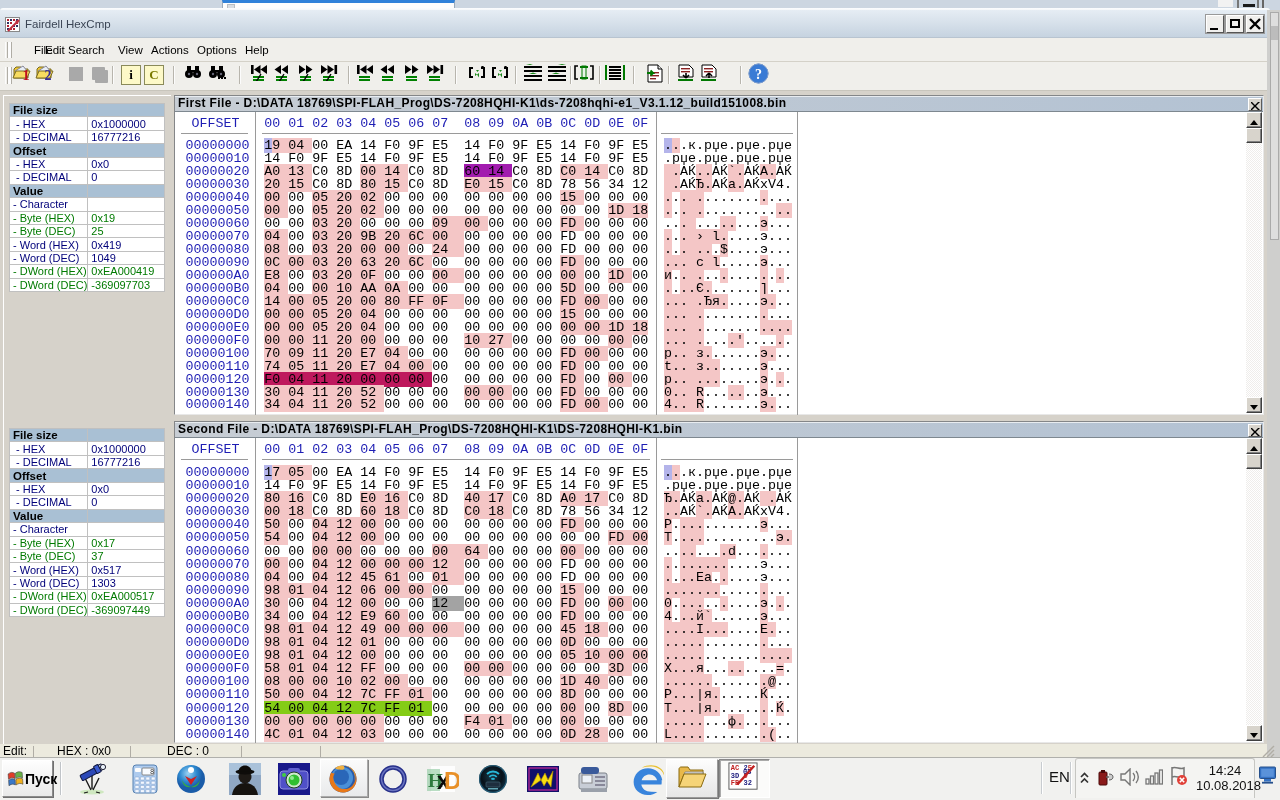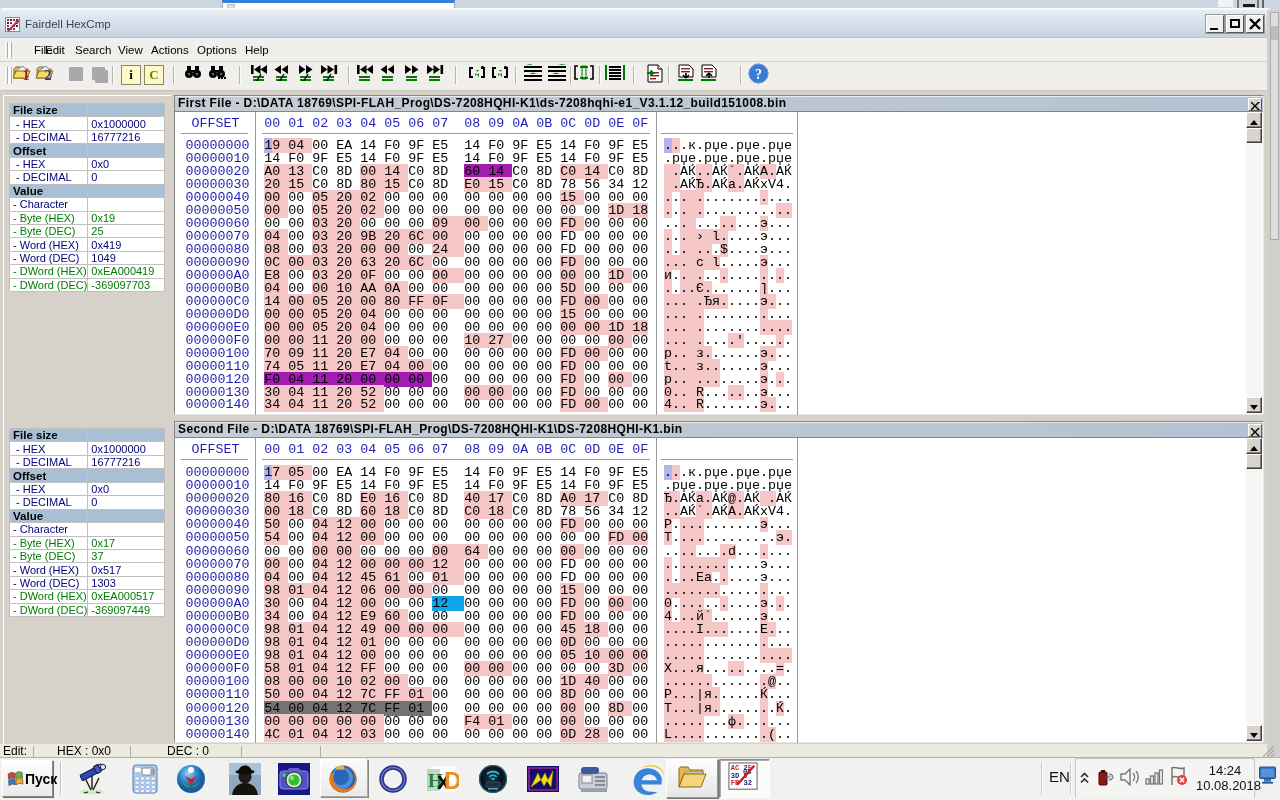--- a/index.html
+++ b/index.html
@@ -71,21 +71,21 @@
   </div>
 <div class="abs wbtn" style="left:1246px;top:15px;width:18px;height:18px;background:#f0efed;border:1px solid #fff;border-right-color:#555;border-bottom-color:#555;box-shadow:0 0 0 1px #999"><svg width="16" height="16" viewBox="0 0 16 16">
       <path d="M3 3l10 10M13 3L3 13" stroke="#000" stroke-width="2.4"></path>
     </svg></div>
 
 <div class="abs" style="left:0;top:38px;width:1267px;height:24px;background:#f0efeb;border-bottom:1px solid #d4d1c8"></div>
 <div class="tgrip" style="left:5px;top:42px;height:16px"></div>
 <div class="abs" style="top:44px;font-size:11.5px;color:#000">
     <span style="position:absolute;left:34px">File</span>
     <span style="position:absolute;left:45px">Edit</span>
-    <span style="position:absolute;left:75px">Search</span>
+    <span style="position:absolute;left:68px">Search</span>
     <span style="position:absolute;left:118px">View</span>
     <span style="position:absolute;left:151px">Actions</span>
     <span style="position:absolute;left:197px">Options</span>
     <span style="position:absolute;left:245px">Help</span>
   </div>
 
 <div class="abs" style="left:0;top:62px;width:1267px;height:29px;background:#f0efeb;border-bottom:1px solid #c8c5bc"></div>
 <div class="tgrip" style="left:5px;top:67px;height:17px"></div>
 <div class="tbtn" style="left:12px;"><svg width="20" height="18" viewBox="0 0 20 18">
       <path d="M2 14V5l2-2h5l1 2h6v9z" fill="#f0c830" stroke="#7a6a20"></path>
@@ -419,21 +419,21 @@
 <b style="background:#f4c6c6">08 </b>00 <b style="background:#f4c6c6">03 20 00 00 </b>00 <b style="background:#f4c6c6">24  </b>00 00 00 00 FD 00 00 00
 <b style="background:#f4c6c6">0C 00 03 20 63 20 6C </b>00  00 00 00 00 <b style="background:#f4c6c6">FD </b>00 00 00
 <b style="background:#f4c6c6">E8 </b>00 <b style="background:#f4c6c6">03 20 0F </b>00 00 <b style="background:#f4c6c6">00  </b>00 00 00 00 <b style="background:#f4c6c6">00 </b>00 <b style="background:#f4c6c6">1D </b>00
 <b style="background:#f4c6c6">04 </b>00 <b style="background:#f4c6c6">00 10 AA 0A </b>00 00  00 00 00 00 <b style="background:#f4c6c6">5D </b>00 00 00
 <b style="background:#f4c6c6">14 00 05 20 00 80 FF 0F  </b>00 00 00 00 <b style="background:#f4c6c6">FD 00 </b>00 00
 <b style="background:#f4c6c6">00 00 05 20 04 </b>00 00 00  00 00 00 00 <b style="background:#f4c6c6">15 </b>00 00 00
 <b style="background:#f4c6c6">00 00 05 20 04 </b>00 00 00  00 00 00 00 <b style="background:#f4c6c6">00 00 1D 18</b>
 <b style="background:#f4c6c6">00 00 11 20 00 </b>00 00 00  <b style="background:#f4c6c6">10 27 </b>00 00 00 00 <b style="background:#f4c6c6">00 </b>00
 <b style="background:#f4c6c6">70 09 11 20 E7 04 </b>00 00  00 00 00 00 <b style="background:#f4c6c6">FD 00 </b>00 00
 <b style="background:#f4c6c6">74 05 11 20 E7 04 00 </b>00  00 00 00 00 <b style="background:#f4c6c6">FD </b>00 00 00
-<b style="background:#a21caf">F0 04 11 20 00 00 00 </b>00  00 00 00 00 <b style="background:#f4c6c6">FD </b>00 <b style="background:#f4c6c6">00 </b>00
+<b style="background:#be185d">F0 04 11 20 00 00 00 </b>00  00 00 00 00 <b style="background:#f4c6c6">FD </b>00 <b style="background:#f4c6c6">00 </b>00
 <b style="background:#f4c6c6">30 04 11 20 52 </b>00 00 00  <b style="background:#f4c6c6">00 00 </b>00 00 <b style="background:#f4c6c6">FD </b>00 00 00
 <b style="background:#f4c6c6">34 04 11 20 52 </b>00 00 00  00 00 00 00 <b style="background:#f4c6c6">FD 00 </b>00 00</pre>
 <pre class="mono" style="left:664px;top:140.1px;line-height:12.97px"><b style="background:#b4b4ea">.</b><b style="background:#f4c6c6">.</b>.к.рџе.рџе.рџе
 .рџе.рџе.рџе.рџе
 <b style="background:#f4c6c6"> </b><b style="background:#f4c6c6">.</b>АЌ<b style="background:#f4c6c6">.</b><b style="background:#f4c6c6">.</b>АЌ<b style="background:#f4c6c6">`</b><b style="background:#f4c6c6">.</b>АЌ<b style="background:#f4c6c6">А</b><b style="background:#f4c6c6">.</b>АЌ
 <b style="background:#f4c6c6"> </b><b style="background:#f4c6c6">.</b>АЌ<b style="background:#f4c6c6">Ђ</b><b style="background:#f4c6c6">.</b>АЌ<b style="background:#f4c6c6">а</b><b style="background:#f4c6c6">.</b>АЌxV4.
 <b style="background:#f4c6c6">.</b>.<b style="background:#f4c6c6">.</b><b style="background:#f4c6c6"> </b><b style="background:#f4c6c6">.</b>.......<b style="background:#f4c6c6">.</b>...
 <b style="background:#f4c6c6">.</b>.<b style="background:#f4c6c6">.</b><b style="background:#f4c6c6"> </b><b style="background:#f4c6c6">.</b>.........<b style="background:#f4c6c6">.</b><b style="background:#f4c6c6">.</b>
 ..<b style="background:#f4c6c6">.</b><b style="background:#f4c6c6"> </b>...<b style="background:#f4c6c6">.</b><b style="background:#f4c6c6">.</b>...<b style="background:#f4c6c6">э</b>...
 <b style="background:#f4c6c6">.</b>.<b style="background:#f4c6c6">.</b><b style="background:#f4c6c6"> </b><b style="background:#f4c6c6">›</b><b style="background:#f4c6c6"> </b><b style="background:#f4c6c6">l</b><b style="background:#f4c6c6">.</b>....э...
@@ -495,29 +495,29 @@
 <pre class="mono" style="left:264.3px;top:466.1px;line-height:13.08px"><b style="background:#b4b4ea">1</b><b style="background:#f4c6c6">7 05 </b>00 EA 14 F0 9F E5  14 F0 9F E5 14 F0 9F E5
 14 F0 9F E5 14 F0 9F E5  14 F0 9F E5 14 F0 9F E5
 <b style="background:#f4c6c6">80 16 </b>C0 8D <b style="background:#f4c6c6">E0 16 </b>C0 8D  <b style="background:#f4c6c6">40 17 </b>C0 8D <b style="background:#f4c6c6">A0 17 </b>C0 8D
 <b style="background:#f4c6c6">00 18 </b>C0 8D <b style="background:#f4c6c6">60 18 </b>C0 8D  <b style="background:#f4c6c6">C0 18 </b>C0 8D 78 56 34 12
 <b style="background:#f4c6c6">50 </b>00 <b style="background:#f4c6c6">04 12 00 </b>00 00 00  00 00 00 00 <b style="background:#f4c6c6">FD </b>00 00 00
 <b style="background:#f4c6c6">54 </b>00 <b style="background:#f4c6c6">04 12 00 </b>00 00 00  00 00 00 00 00 00 <b style="background:#f4c6c6">FD 00</b>
 00 00 <b style="background:#f4c6c6">00 00 </b>00 00 00 <b style="background:#f4c6c6">00  64 </b>00 00 00 <b style="background:#f4c6c6">00 </b>00 00 00
 <b style="background:#f4c6c6">00 </b>00 <b style="background:#f4c6c6">04 12 00 00 00 12  </b>00 00 00 00 FD 00 00 00
 <b style="background:#f4c6c6">04 </b>00 <b style="background:#f4c6c6">04 12 45 61 </b>00 <b style="background:#f4c6c6">01  </b>00 00 00 00 FD 00 00 00
 <b style="background:#f4c6c6">98 01 04 12 06 00 00 </b>00  00 00 00 00 <b style="background:#f4c6c6">15 </b>00 00 00
-<b style="background:#f4c6c6">30 </b>00 <b style="background:#f4c6c6">04 12 00 </b>00 00 <b style="background:#0ea5e9">12  </b>00 00 00 00 <b style="background:#f4c6c6">FD </b>00 <b style="background:#f4c6c6">00 </b>00
+<b style="background:#f4c6c6">30 </b>00 <b style="background:#f4c6c6">04 12 00 </b>00 00 <b style="background:#a3a3a3">12  </b>00 00 00 00 <b style="background:#f4c6c6">FD </b>00 <b style="background:#f4c6c6">00 </b>00
 <b style="background:#f4c6c6">34 </b>00 <b style="background:#f4c6c6">04 12 E9 60 </b>00 00  00 00 00 00 <b style="background:#f4c6c6">FD </b>00 00 00
 <b style="background:#f4c6c6">98 01 04 12 49 00 00 00  </b>00 00 00 00 <b style="background:#f4c6c6">45 18 </b>00 00
 <b style="background:#f4c6c6">98 01 04 12 01 </b>00 00 00  00 00 00 00 <b style="background:#f4c6c6">0D </b>00 00 00
 <b style="background:#f4c6c6">98 01 04 12 00 </b>00 00 00  00 00 00 00 <b style="background:#f4c6c6">05 10 00 00</b>
 <b style="background:#f4c6c6">58 01 04 12 FF </b>00 00 00  <b style="background:#f4c6c6">00 00 </b>00 00 00 00 <b style="background:#f4c6c6">3D </b>00
 <b style="background:#f4c6c6">08 00 00 10 02 00 </b>00 00  00 00 00 00 <b style="background:#f4c6c6">1D 40 </b>00 00
 <b style="background:#f4c6c6">50 00 04 12 7C FF 01 </b>00  00 00 00 00 <b style="background:#f4c6c6">8D </b>00 00 00
-<b style="background:#737373">54 00 04 12 7C FF 01 </b>00  00 00 00 00 <b style="background:#f4c6c6">00 </b>00 <b style="background:#f4c6c6">8D </b>00
+<b style="background:#84cc16">54 00 04 12 7C FF 01 </b>00  00 00 00 00 <b style="background:#f4c6c6">00 </b>00 <b style="background:#f4c6c6">8D </b>00
 <b style="background:#f4c6c6">00 00 00 00 00 </b>00 00 00  <b style="background:#f4c6c6">F4 01 </b>00 00 <b style="background:#f4c6c6">00 </b>00 00 00
 <b style="background:#f4c6c6">4C 01 04 12 03 </b>00 00 00  00 00 00 00 <b style="background:#f4c6c6">0D 28 </b>00 00</pre>
 <pre class="mono" style="left:664px;top:466.1px;line-height:13.08px"><b style="background:#b4b4ea">.</b><b style="background:#f4c6c6">.</b>.к.рџе.рџе.рџе
 .рџе.рџе.рџе.рџе
 <b style="background:#f4c6c6">Ђ</b><b style="background:#f4c6c6">.</b>АЌ<b style="background:#f4c6c6">а</b><b style="background:#f4c6c6">.</b>АЌ<b style="background:#f4c6c6">@</b><b style="background:#f4c6c6">.</b>АЌ<b style="background:#f4c6c6"> </b><b style="background:#f4c6c6">.</b>АЌ
 <b style="background:#f4c6c6">.</b><b style="background:#f4c6c6">.</b>АЌ<b style="background:#f4c6c6">`</b><b style="background:#f4c6c6">.</b>АЌ<b style="background:#f4c6c6">А</b><b style="background:#f4c6c6">.</b>АЌxV4.
 <b style="background:#f4c6c6">P</b>.<b style="background:#f4c6c6">.</b><b style="background:#f4c6c6">.</b><b style="background:#f4c6c6">.</b>.......<b style="background:#f4c6c6">э</b>...
 <b style="background:#f4c6c6">T</b>.<b style="background:#f4c6c6">.</b><b style="background:#f4c6c6">.</b><b style="background:#f4c6c6">.</b>.........<b style="background:#f4c6c6">э</b><b style="background:#f4c6c6">.</b>
 ..<b style="background:#f4c6c6">.</b><b style="background:#f4c6c6">.</b>...<b style="background:#f4c6c6">.</b><b style="background:#f4c6c6">d</b>...<b style="background:#f4c6c6">.</b>...
 <b style="background:#f4c6c6">.</b>.<b style="background:#f4c6c6">.</b><b style="background:#f4c6c6">.</b><b style="background:#f4c6c6">.</b><b style="background:#f4c6c6">.</b><b style="background:#f4c6c6">.</b><b style="background:#f4c6c6">.</b>....э...

